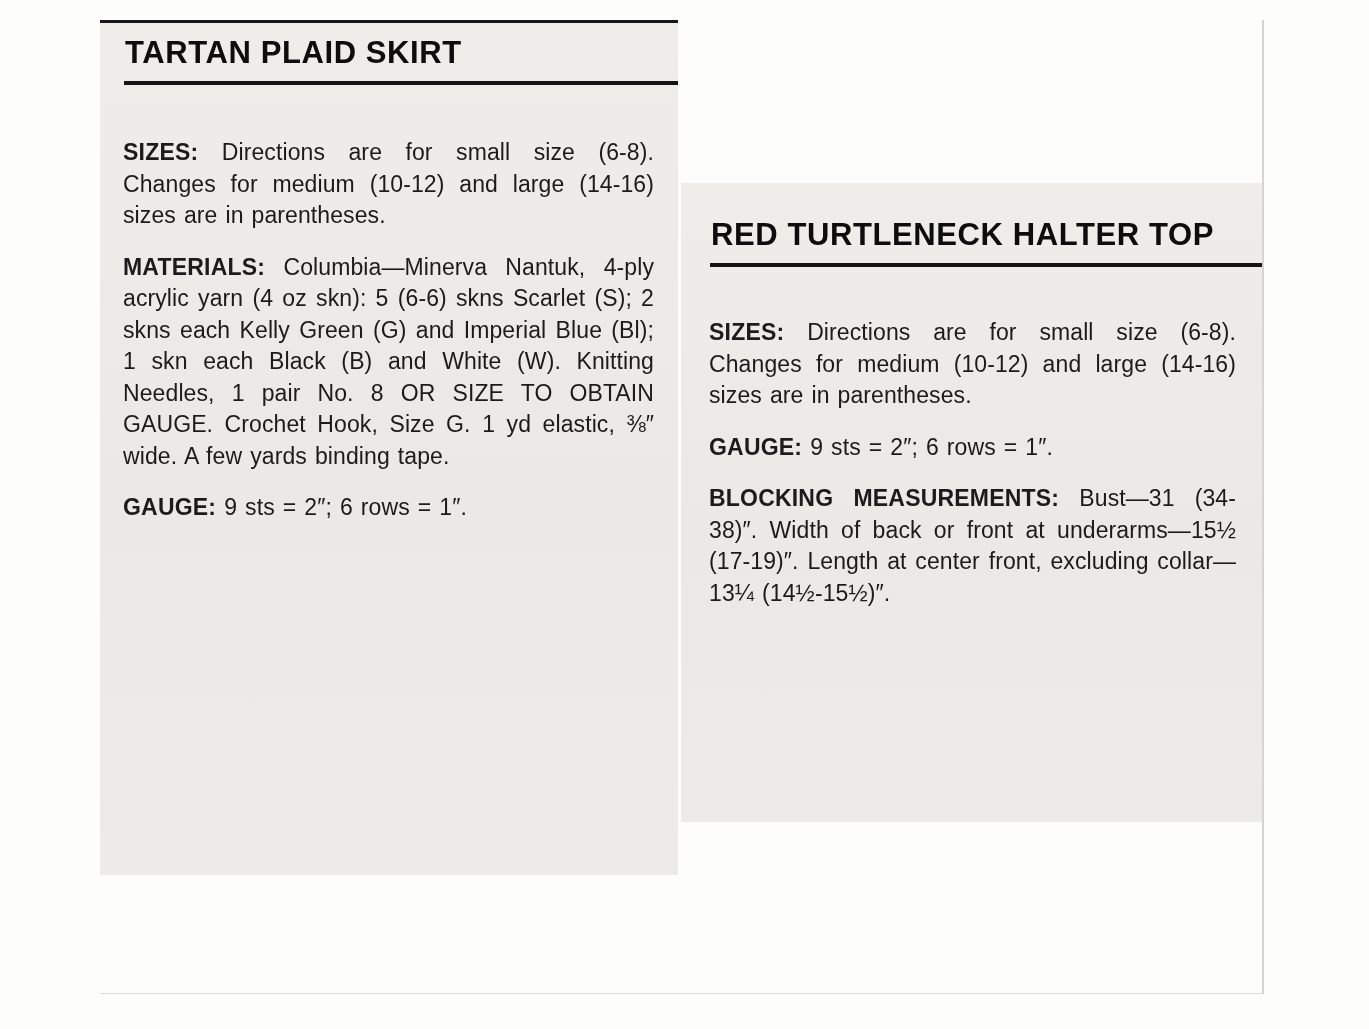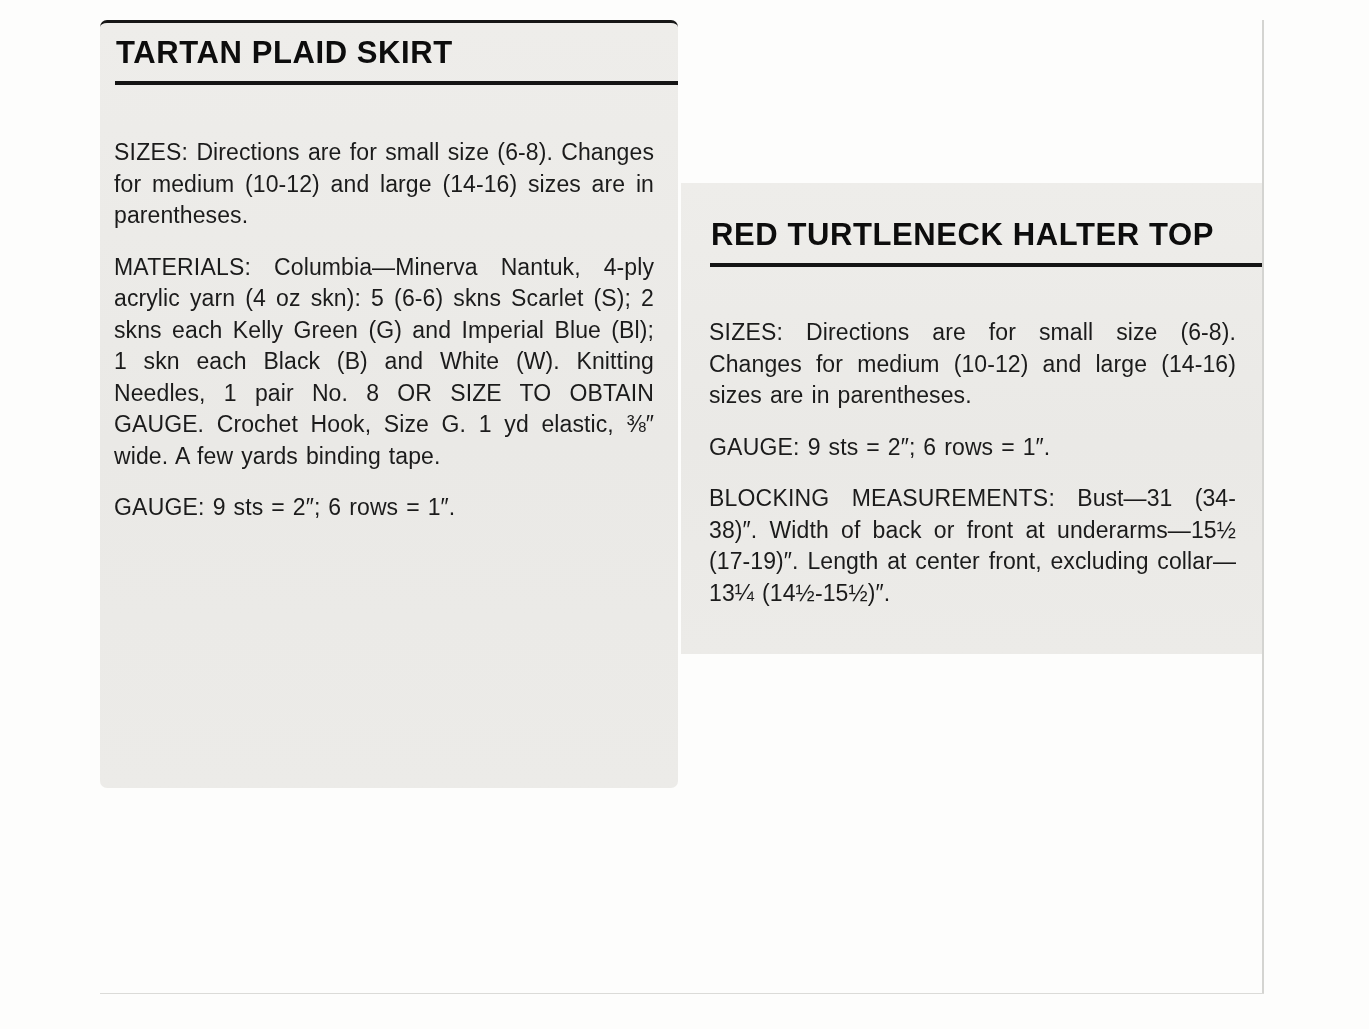--- a/index.html
+++ b/index.html
@@ -34,30 +34,29 @@
   }
   .panel {
     position: absolute;
     box-sizing: border-box;
     background: linear-gradient(180deg, #eeedea 0%, #eae9e6 55%, #ecebe8 100%);
   }
   .panel.left {
     left: 100px;
     top: 20px;
     width: 578px;
-    height: 768px;
+    height: 855px;
     border-top: 3px solid #161616;
-    padding: 6px 24px 0 14px;
-    border-radius: 7px;
+    padding: 6px 24px 0 23px;
   }
   .panel.right {
     left: 681px;
     top: 183px;
     width: 581px;
-    height: 471px;
+    height: 639px;
     padding: 36px 26px 0 28px;
   }
   .section-title {
     font-size: 31px;
     font-weight: 700;
     letter-spacing: 0.6px;
     line-height: 31px;
     margin: 8px 0 0 2px;
     color: #0d0d0d;
     white-space: nowrap;
@@ -75,21 +74,21 @@
   .panel.right .body-copy { margin-top: 50px; }
   .para {
     margin: 0 0 20px 0;
     font-size: 23px;
     line-height: 31.5px;
     text-align: justify;
     word-spacing: 1.5px;
     letter-spacing: 0.1px;
   }
   .para b {
-    font-weight: 400;
+    font-weight: 700;
     letter-spacing: 0.2px;
   }
   .para.note-para {
     font-size: 21.5px;
     line-height: 31px;
     word-spacing: 0.5px;
   }
   .para.bold-para {
     font-weight: 700;
     word-spacing: 2px;

